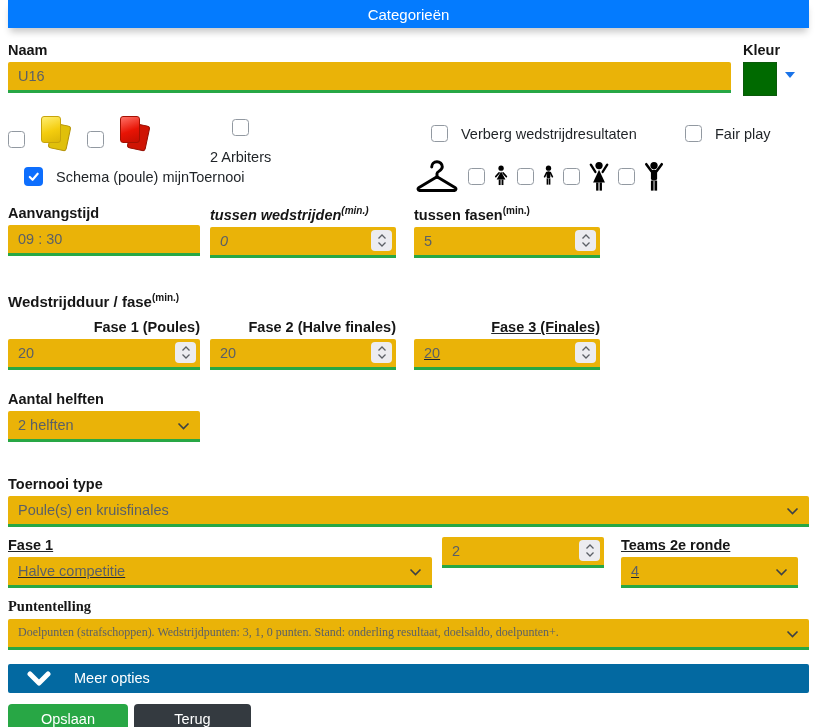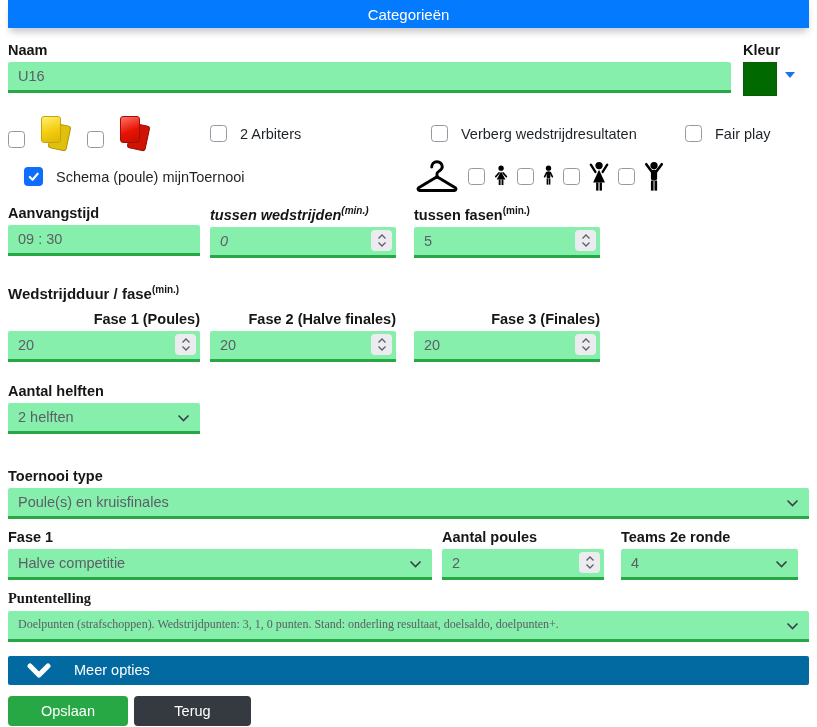--- a/index.html
+++ b/index.html
@@ -15,21 +15,21 @@
   .header-bar {
     height:28px; background:#047bfe; color:#fff;
     display:flex; align-items:center; justify-content:center;
     font-size:15px; box-shadow:0 6px 7px -2px rgba(0,0,0,.22);
   }
 
   
   .lbl { display:block; font-weight:700; font-size:14.5px; color:#161616; margin-bottom:4px; white-space:nowrap; }
   .lbl sup { font-size:10px; font-weight:700; }
   .input-box, .select-box {
-    position:relative; height:31px; background:#86efac;
+    position:relative; height:31px; background:#eab308;
     border-bottom:3px solid #28a745; border-radius:2px 2px 0 0;
     display:flex; align-items:center; padding:0 10px;
     font-size:14.5px; color:#5b6066;
   }
   .spinner {
     position:absolute; right:4px; top:3px; width:21px; height:21px;
     background:#ececf0; border-radius:4px;
     display:flex; flex-direction:column; align-items:center; justify-content:center; gap:1px;
     cursor:pointer;
   }
@@ -122,21 +122,21 @@
       <span class="cards yellow">
         <span class="back"></span>
           <span class="front"></span>
       </span>
       <span class="cb" style="margin-top:10px;"></span>
       <span class="cards red">
         <span class="back"></span>
           <span class="front"></span>
       </span>
     </div>
-    <div class="cb-group" style="position:absolute; left:202px; top:10px;">
+    <div class="cb-group" style="position:absolute; left:202px; top:4px;flex-direction:column;">
       <span class="cb"></span>
       <span class="txt">2 Arbiters</span>
     </div>
     <div class="cb-group" style="position:absolute; left:423px; top:10px;">
       <span class="cb"></span>
       <span class="txt">Verberg wedstrijdresultaten</span>
     </div>
     <div class="cb-group" style="position:absolute; left:677px; top:10px;">
       <span class="cb"></span>
       <span class="txt">Fair play</span>
@@ -222,21 +222,21 @@
               <path d="M1.5 5.5 L5 2 L8.5 5.5" stroke="#5c6066" stroke-width="1.3" fill="none"></path>
             </svg>
           <svg width="10" height="7" viewBox="0 0 10 7">
               <path d="M1.5 1.5 L5 5 L8.5 1.5" stroke="#5c6066" stroke-width="1.3" fill="none"></path>
             </svg>
         </span>
       </div>
     </div>
   </div>
 
-  <div class="lbl" style="margin-top:26px; font-size:15px;">
+  <div class="lbl" style="margin-top:34px; font-size:15px;">
     <span>Wedstrijdduur / fase</span><sup>(min.)</sup>
   </div>
 
   <div class="flex-row" style="margin-top:9px;text-align:right;">
     <div class="field" style="width:192px;">
       <label class="lbl">Fase 1 (Poules)</label>
       <div class="input-box">
         <span>20</span>
         <span class="spinner">
           <svg width="10" height="7" viewBox="0 0 10 7">
@@ -255,21 +255,21 @@
         <span class="spinner">
           <svg width="10" height="7" viewBox="0 0 10 7">
               <path d="M1.5 5.5 L5 2 L8.5 5.5" stroke="#5c6066" stroke-width="1.3" fill="none"></path>
             </svg>
           <svg width="10" height="7" viewBox="0 0 10 7">
               <path d="M1.5 1.5 L5 5 L8.5 1.5" stroke="#5c6066" stroke-width="1.3" fill="none"></path>
             </svg>
         </span>
       </div>
     </div>
-    <div class="field" style="width:186px; margin-left:18px;">
+    <div class="field" style="width:186px; margin-left:18px;text-decoration:underline;">
       <label class="lbl">Fase 3 (Finales)</label>
       <div class="input-box">
         <span>20</span>
         <span class="spinner">
           <svg width="10" height="7" viewBox="0 0 10 7">
               <path d="M1.5 5.5 L5 2 L8.5 5.5" stroke="#5c6066" stroke-width="1.3" fill="none"></path>
             </svg>
           <svg width="10" height="7" viewBox="0 0 10 7">
               <path d="M1.5 1.5 L5 5 L8.5 1.5" stroke="#5c6066" stroke-width="1.3" fill="none"></path>
             </svg>
@@ -292,44 +292,43 @@
     <label class="lbl">Toernooi type</label>
     <div class="select-box">
       <span>Poule(s) en kruisfinales</span>
       <svg class="chev" width="13" height="9" viewBox="0 0 13 9">
           <path d="M1.5 1.5 L6.5 6.5 L11.5 1.5" stroke="#3c4146" stroke-width="1.6" fill="none"></path>
         </svg>
     </div>
   </div>
 
   <div class="flex-row" style="margin-top:10px;">
-    <div class="field" style="width:424px;">
+    <div class="field" style="width:424px;text-decoration:underline;">
       <label class="lbl">Fase 1</label>
       <div class="select-box">
         <span>Halve competitie</span>
         <svg class="chev" width="13" height="9" viewBox="0 0 13 9">
             <path d="M1.5 1.5 L6.5 6.5 L11.5 1.5" stroke="#3c4146" stroke-width="1.6" fill="none"></path>
           </svg>
       </div>
     </div>
     <div class="field" style="width:162px; margin-left:10px;">
-      <label class="lbl">Aantal poules</label>
       <div class="input-box">
         <span>2</span>
         <span class="spinner">
           <svg width="10" height="7" viewBox="0 0 10 7">
               <path d="M1.5 5.5 L5 2 L8.5 5.5" stroke="#5c6066" stroke-width="1.3" fill="none"></path>
             </svg>
           <svg width="10" height="7" viewBox="0 0 10 7">
               <path d="M1.5 1.5 L5 5 L8.5 1.5" stroke="#5c6066" stroke-width="1.3" fill="none"></path>
             </svg>
         </span>
       </div>
     </div>
-    <div class="field" style="width:177px; margin-left:17px;">
+    <div class="field" style="width:177px; margin-left:17px;text-decoration:underline;">
       <label class="lbl">Teams 2e ronde</label>
       <div class="select-box">
         <span>4</span>
         <svg class="chev" width="13" height="9" viewBox="0 0 13 9">
             <path d="M1.5 1.5 L6.5 6.5 L11.5 1.5" stroke="#3c4146" stroke-width="1.6" fill="none"></path>
           </svg>
       </div>
     </div>
   </div>
 

